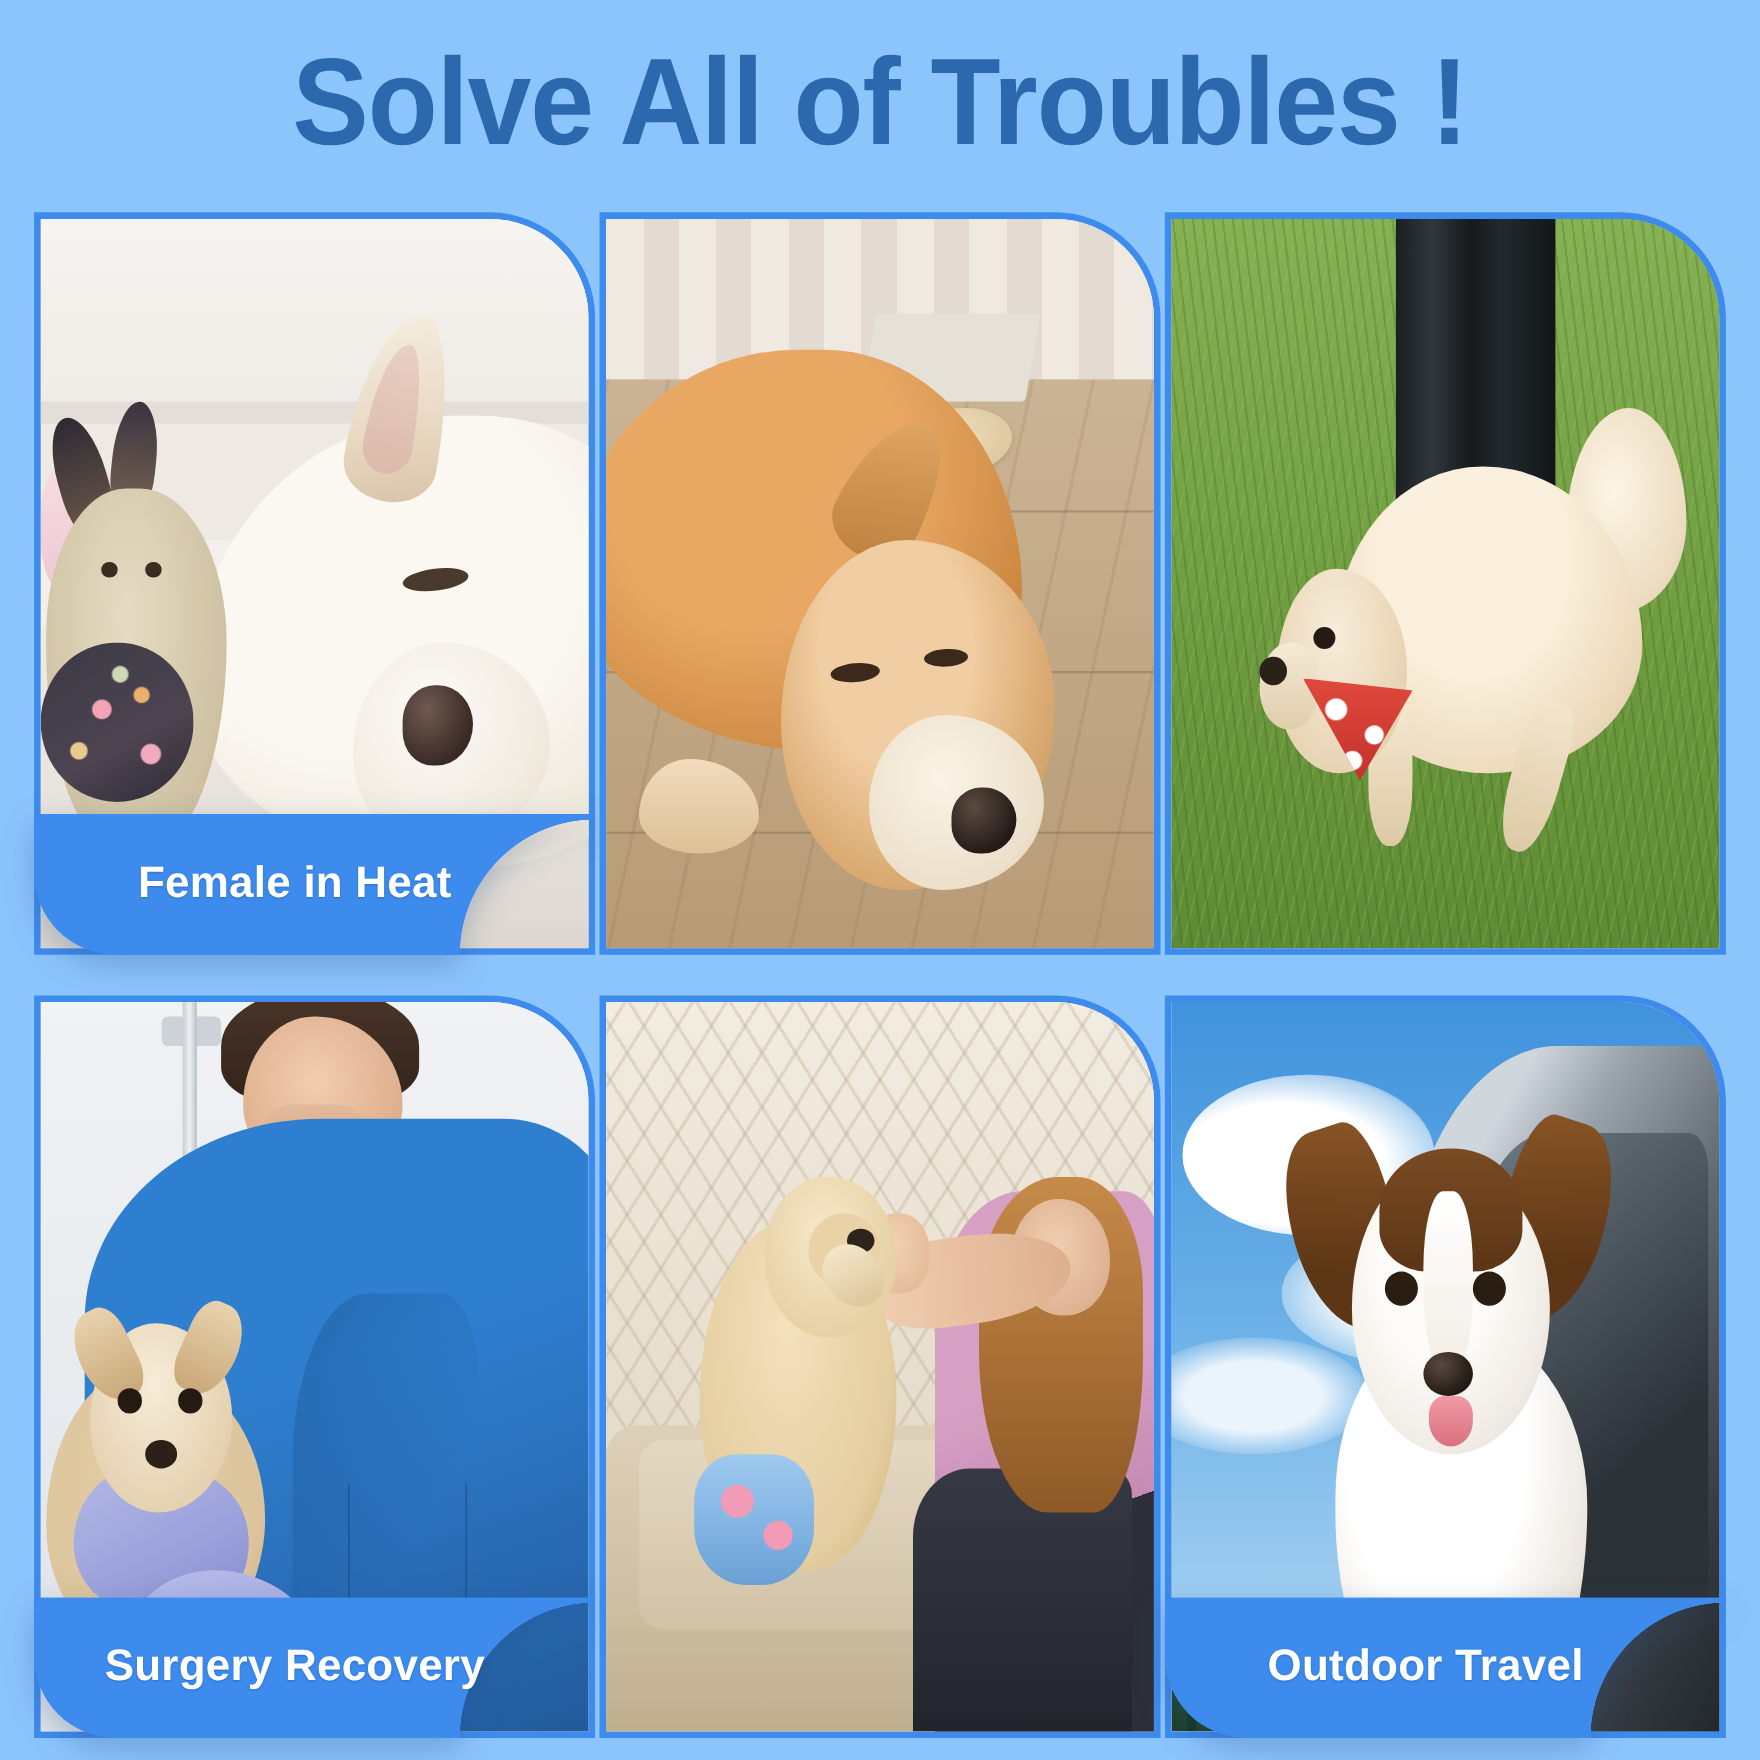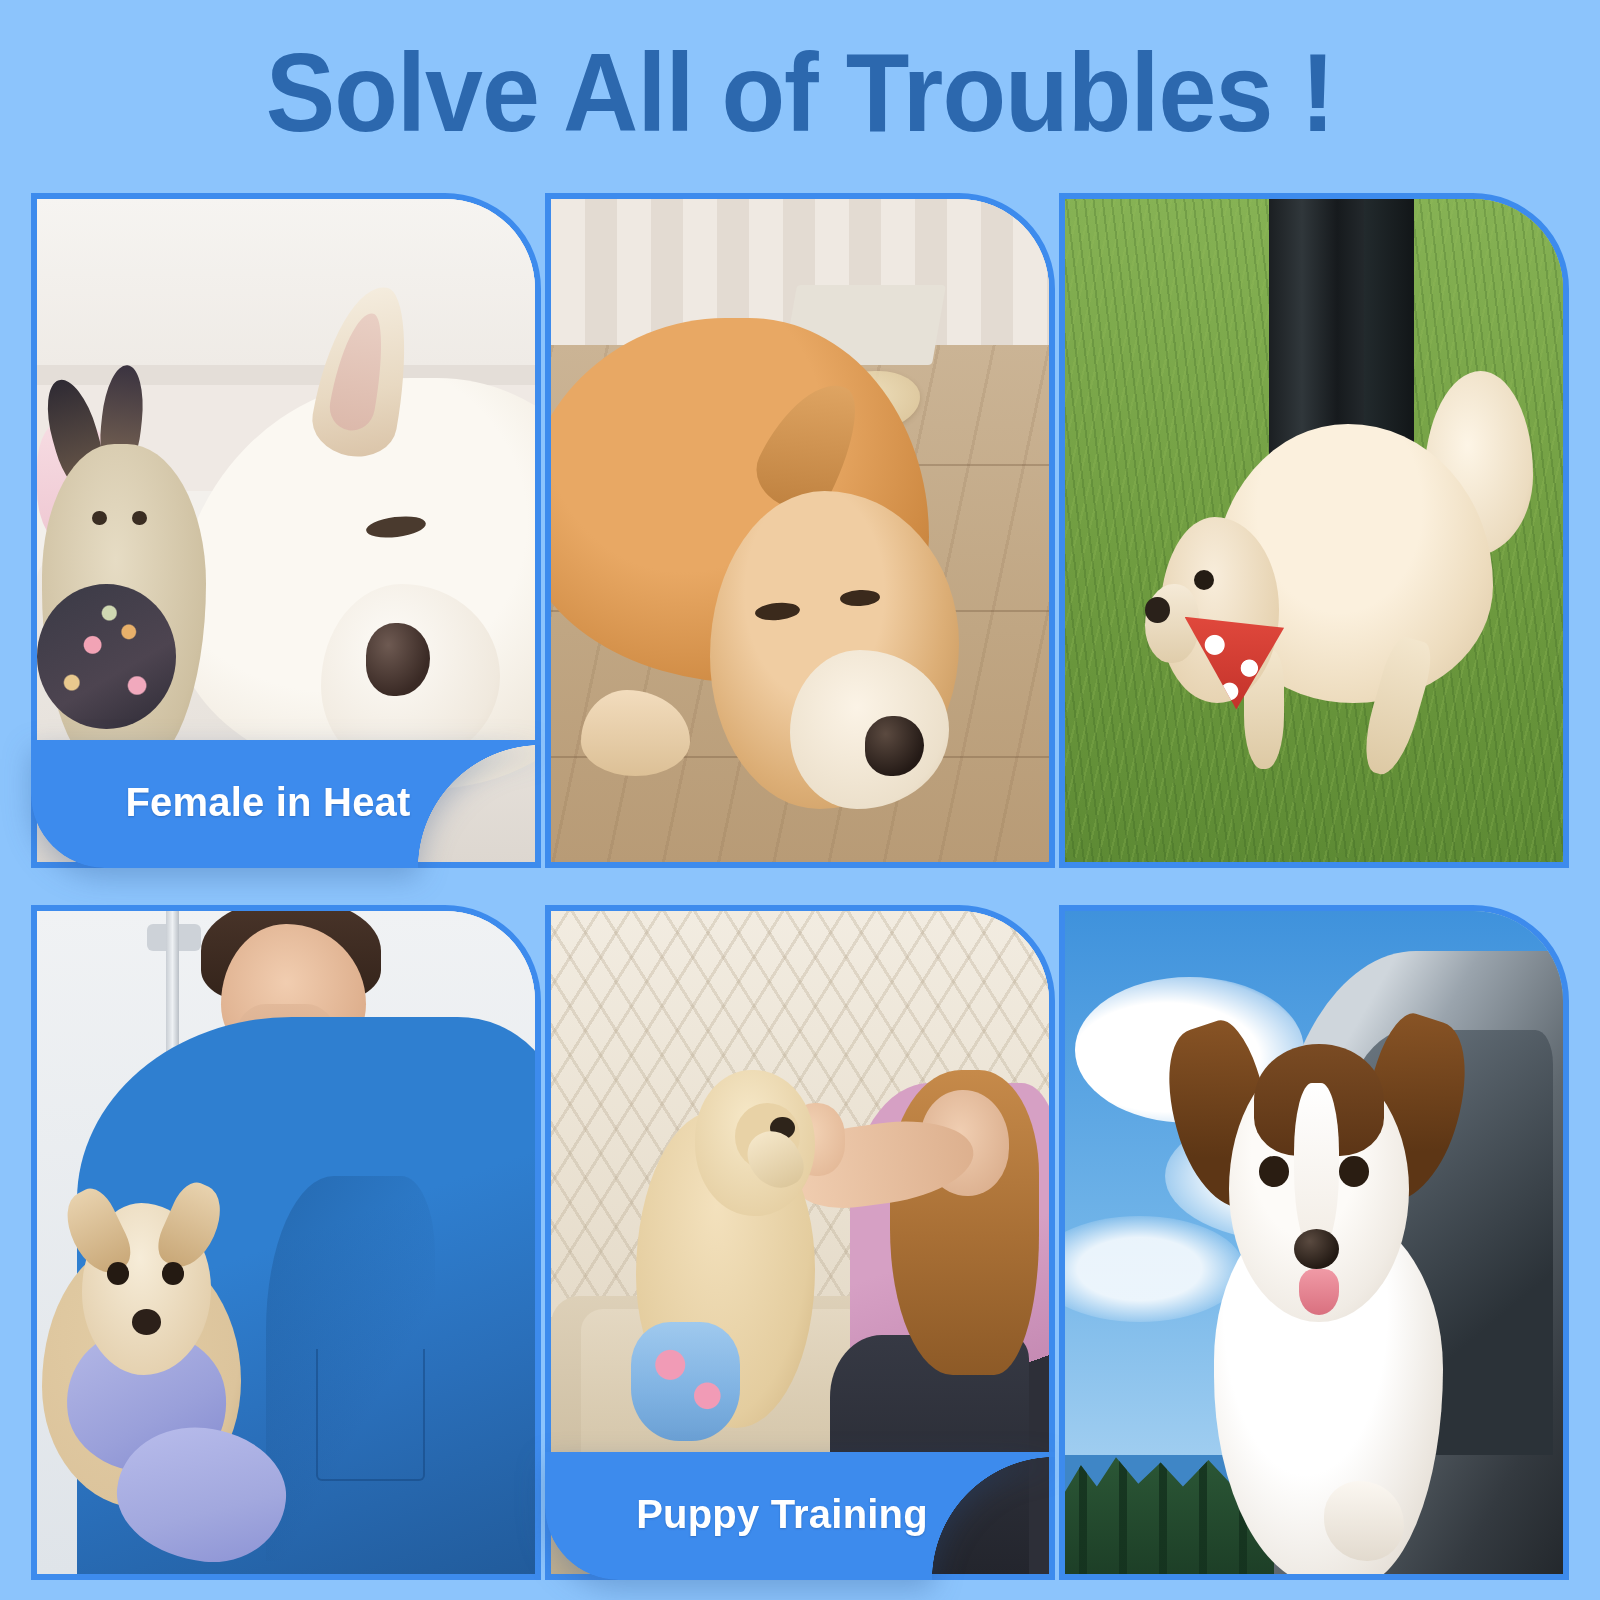--- a/index.html
+++ b/index.html
@@ -509,20 +509,24 @@
             <div class="puphead"></div>
             <div class="pupear1"></div>
               <div class="pupear2"></div>
             <div class="pupeye1"></div>
               <div class="pupeye2"></div>
               <div class="pupnose"></div>
             <div class="glove2"></div>
           </div>
         </div>
       </div>
+      <div class="banner">
+        <div class="banner-shape"></div>
+        <div class="banner-label">Surgery Recovery</div>
+      </div>
     </div>
 
     <div class="card">
       <div class="card-frame">
         <div class="photo">
           <div class="scene s5">
             <div class="wallpaper"></div>
               <div class="sofa"></div>
               <div class="cushion"></div>
             <div class="girl"></div>
@@ -532,24 +536,20 @@
             <div class="arm"></div>
               <div class="hand"></div>
             <div class="pup"></div>
               <div class="diaper"></div>
             <div class="puphead"></div>
               <div class="pupface"></div>
               <div class="pupnose"></div>
             <div class="paw1"></div>
           </div>
         </div>
-      </div>
-      <div class="banner">
-        <div class="banner-shape"></div>
-        <div class="banner-label">Puppy Training</div>
       </div>
     </div>
 
     <div class="card">
       <div class="card-frame">
         <div class="photo">
           <div class="scene s6">
             <div class="sky"></div>
             <div class="cloud1"></div>
               <div class="cloud2"></div>
@@ -565,16 +565,20 @@
             <div class="head"></div>
               <div class="crown"></div>
               <div class="blaze"></div>
             <div class="eye1"></div>
               <div class="eye2"></div>
             <div class="nose"></div>
               <div class="tongue"></div>
           </div>
         </div>
       </div>
+      <div class="banner">
+        <div class="banner-shape"></div>
+        <div class="banner-label">Outdoor Travel</div>
+      </div>
     </div>
 
   </div>
 </div>
 
 </body></html>

